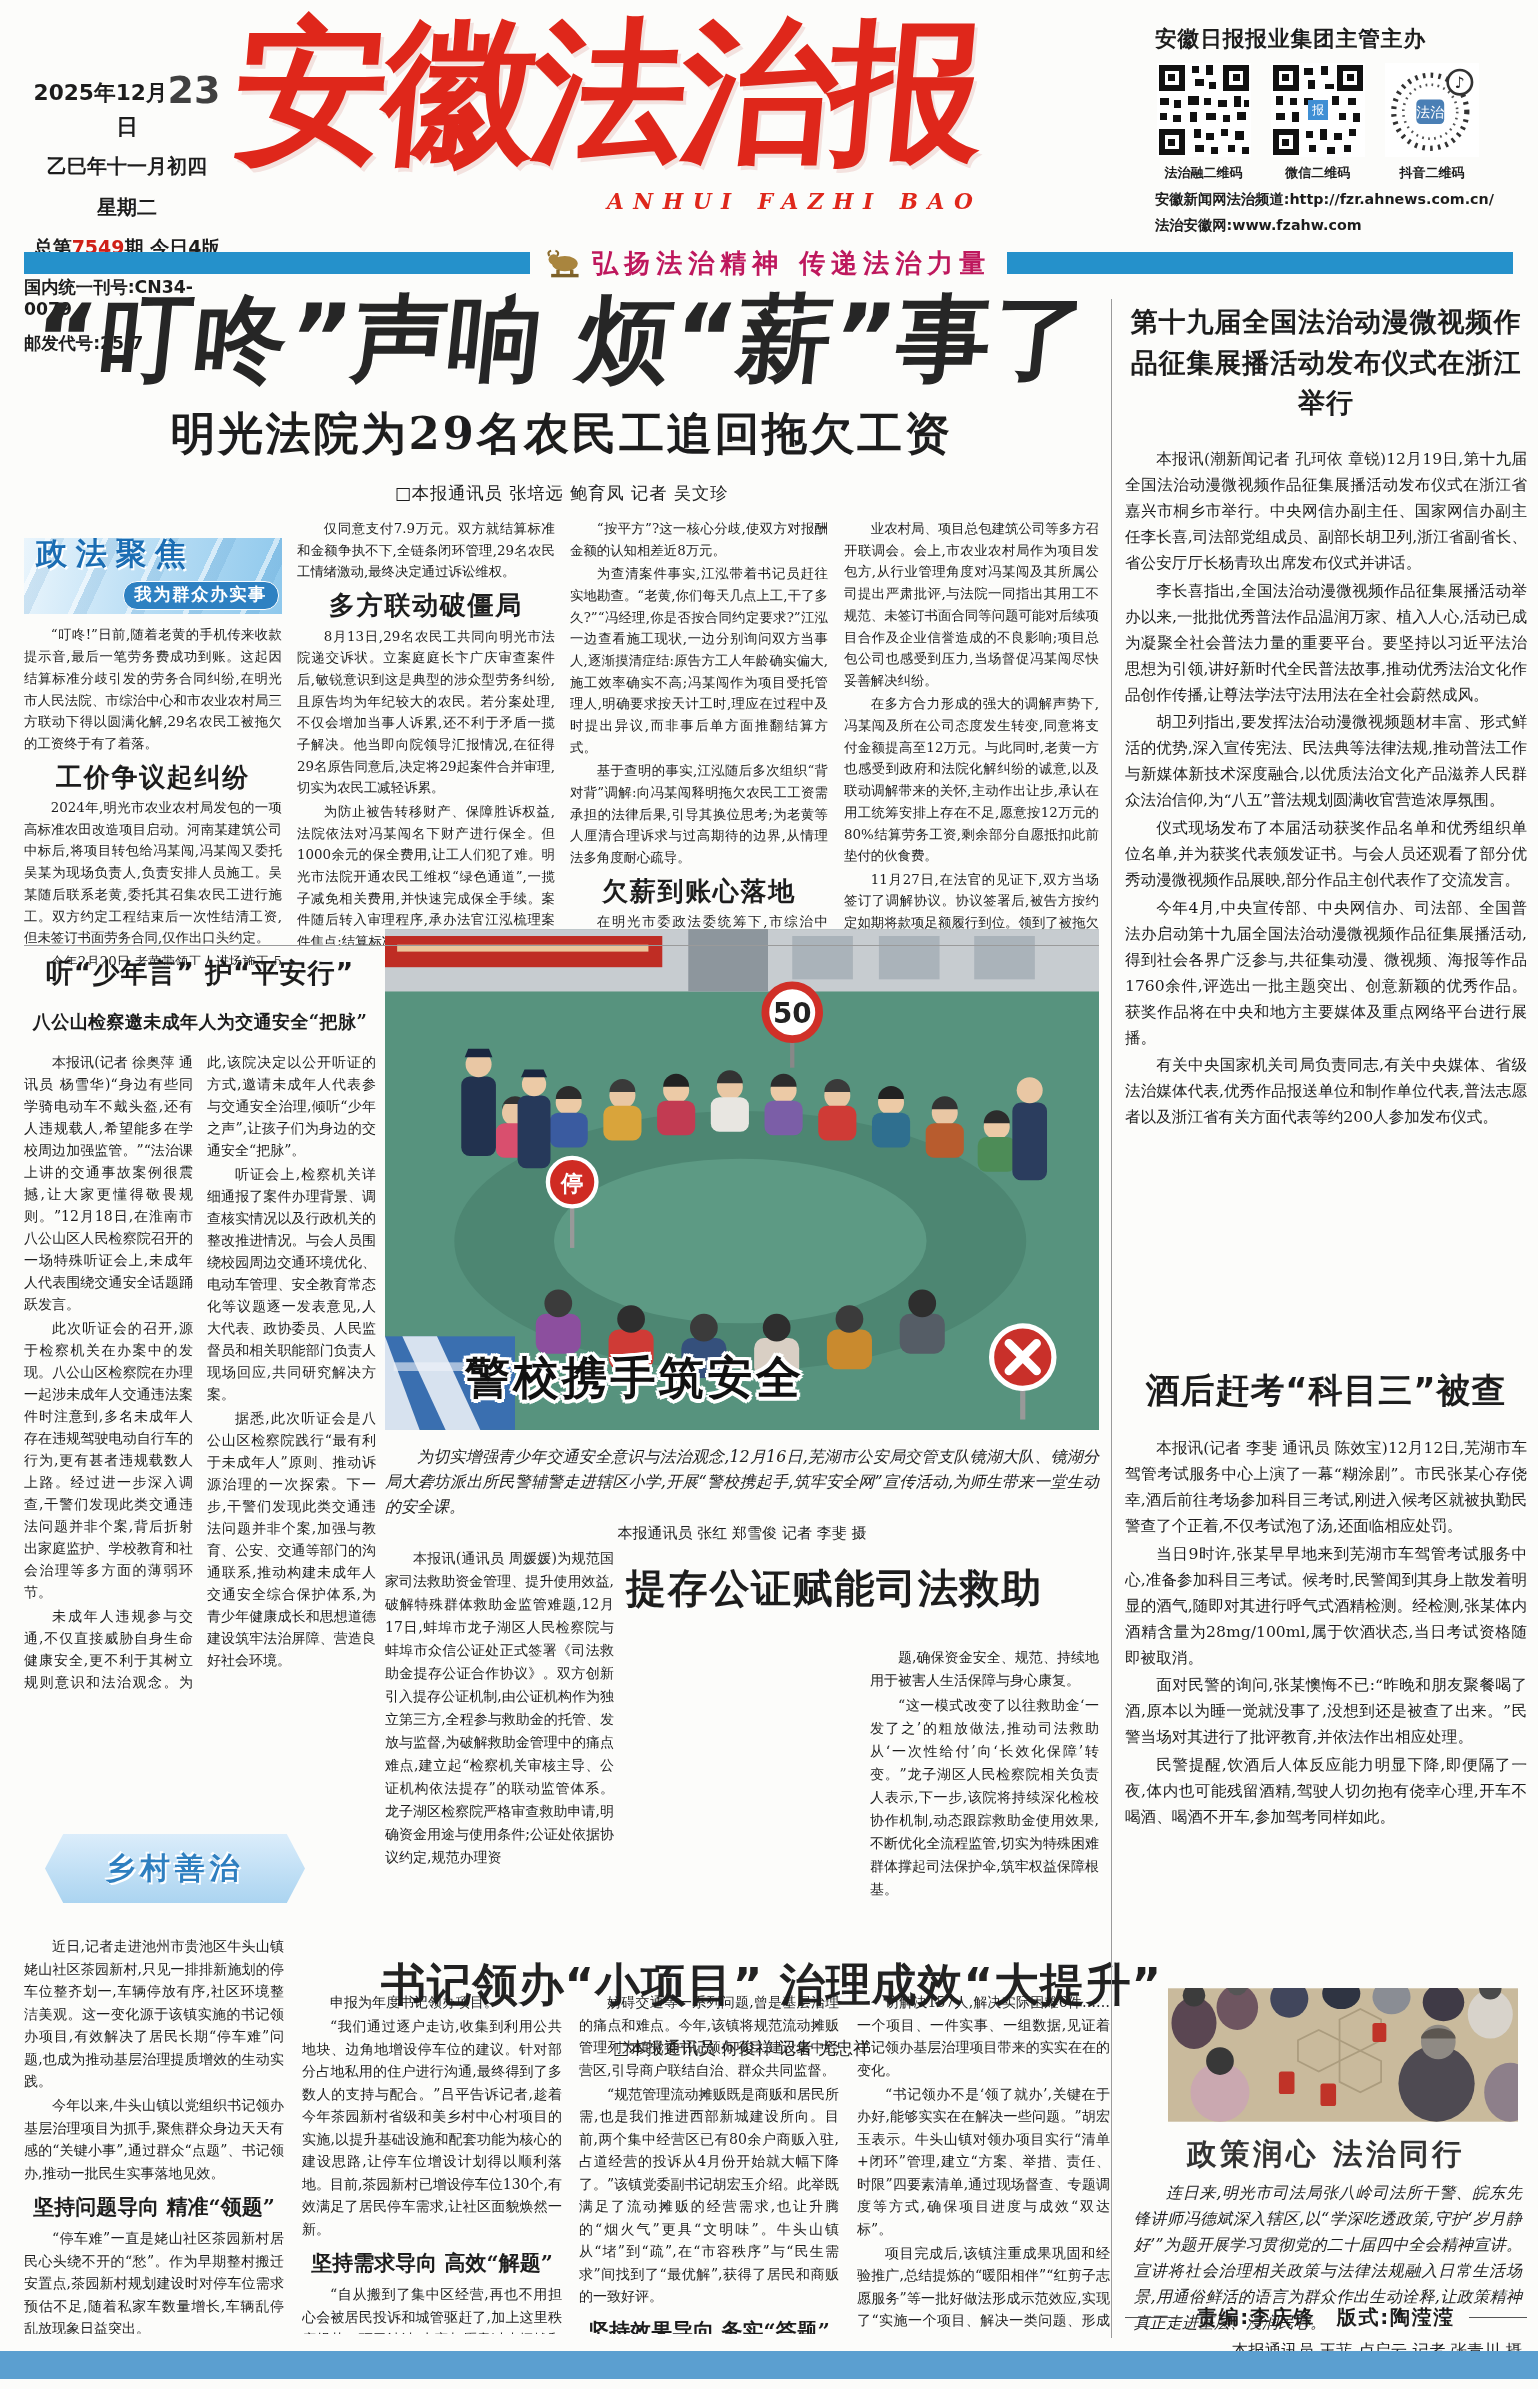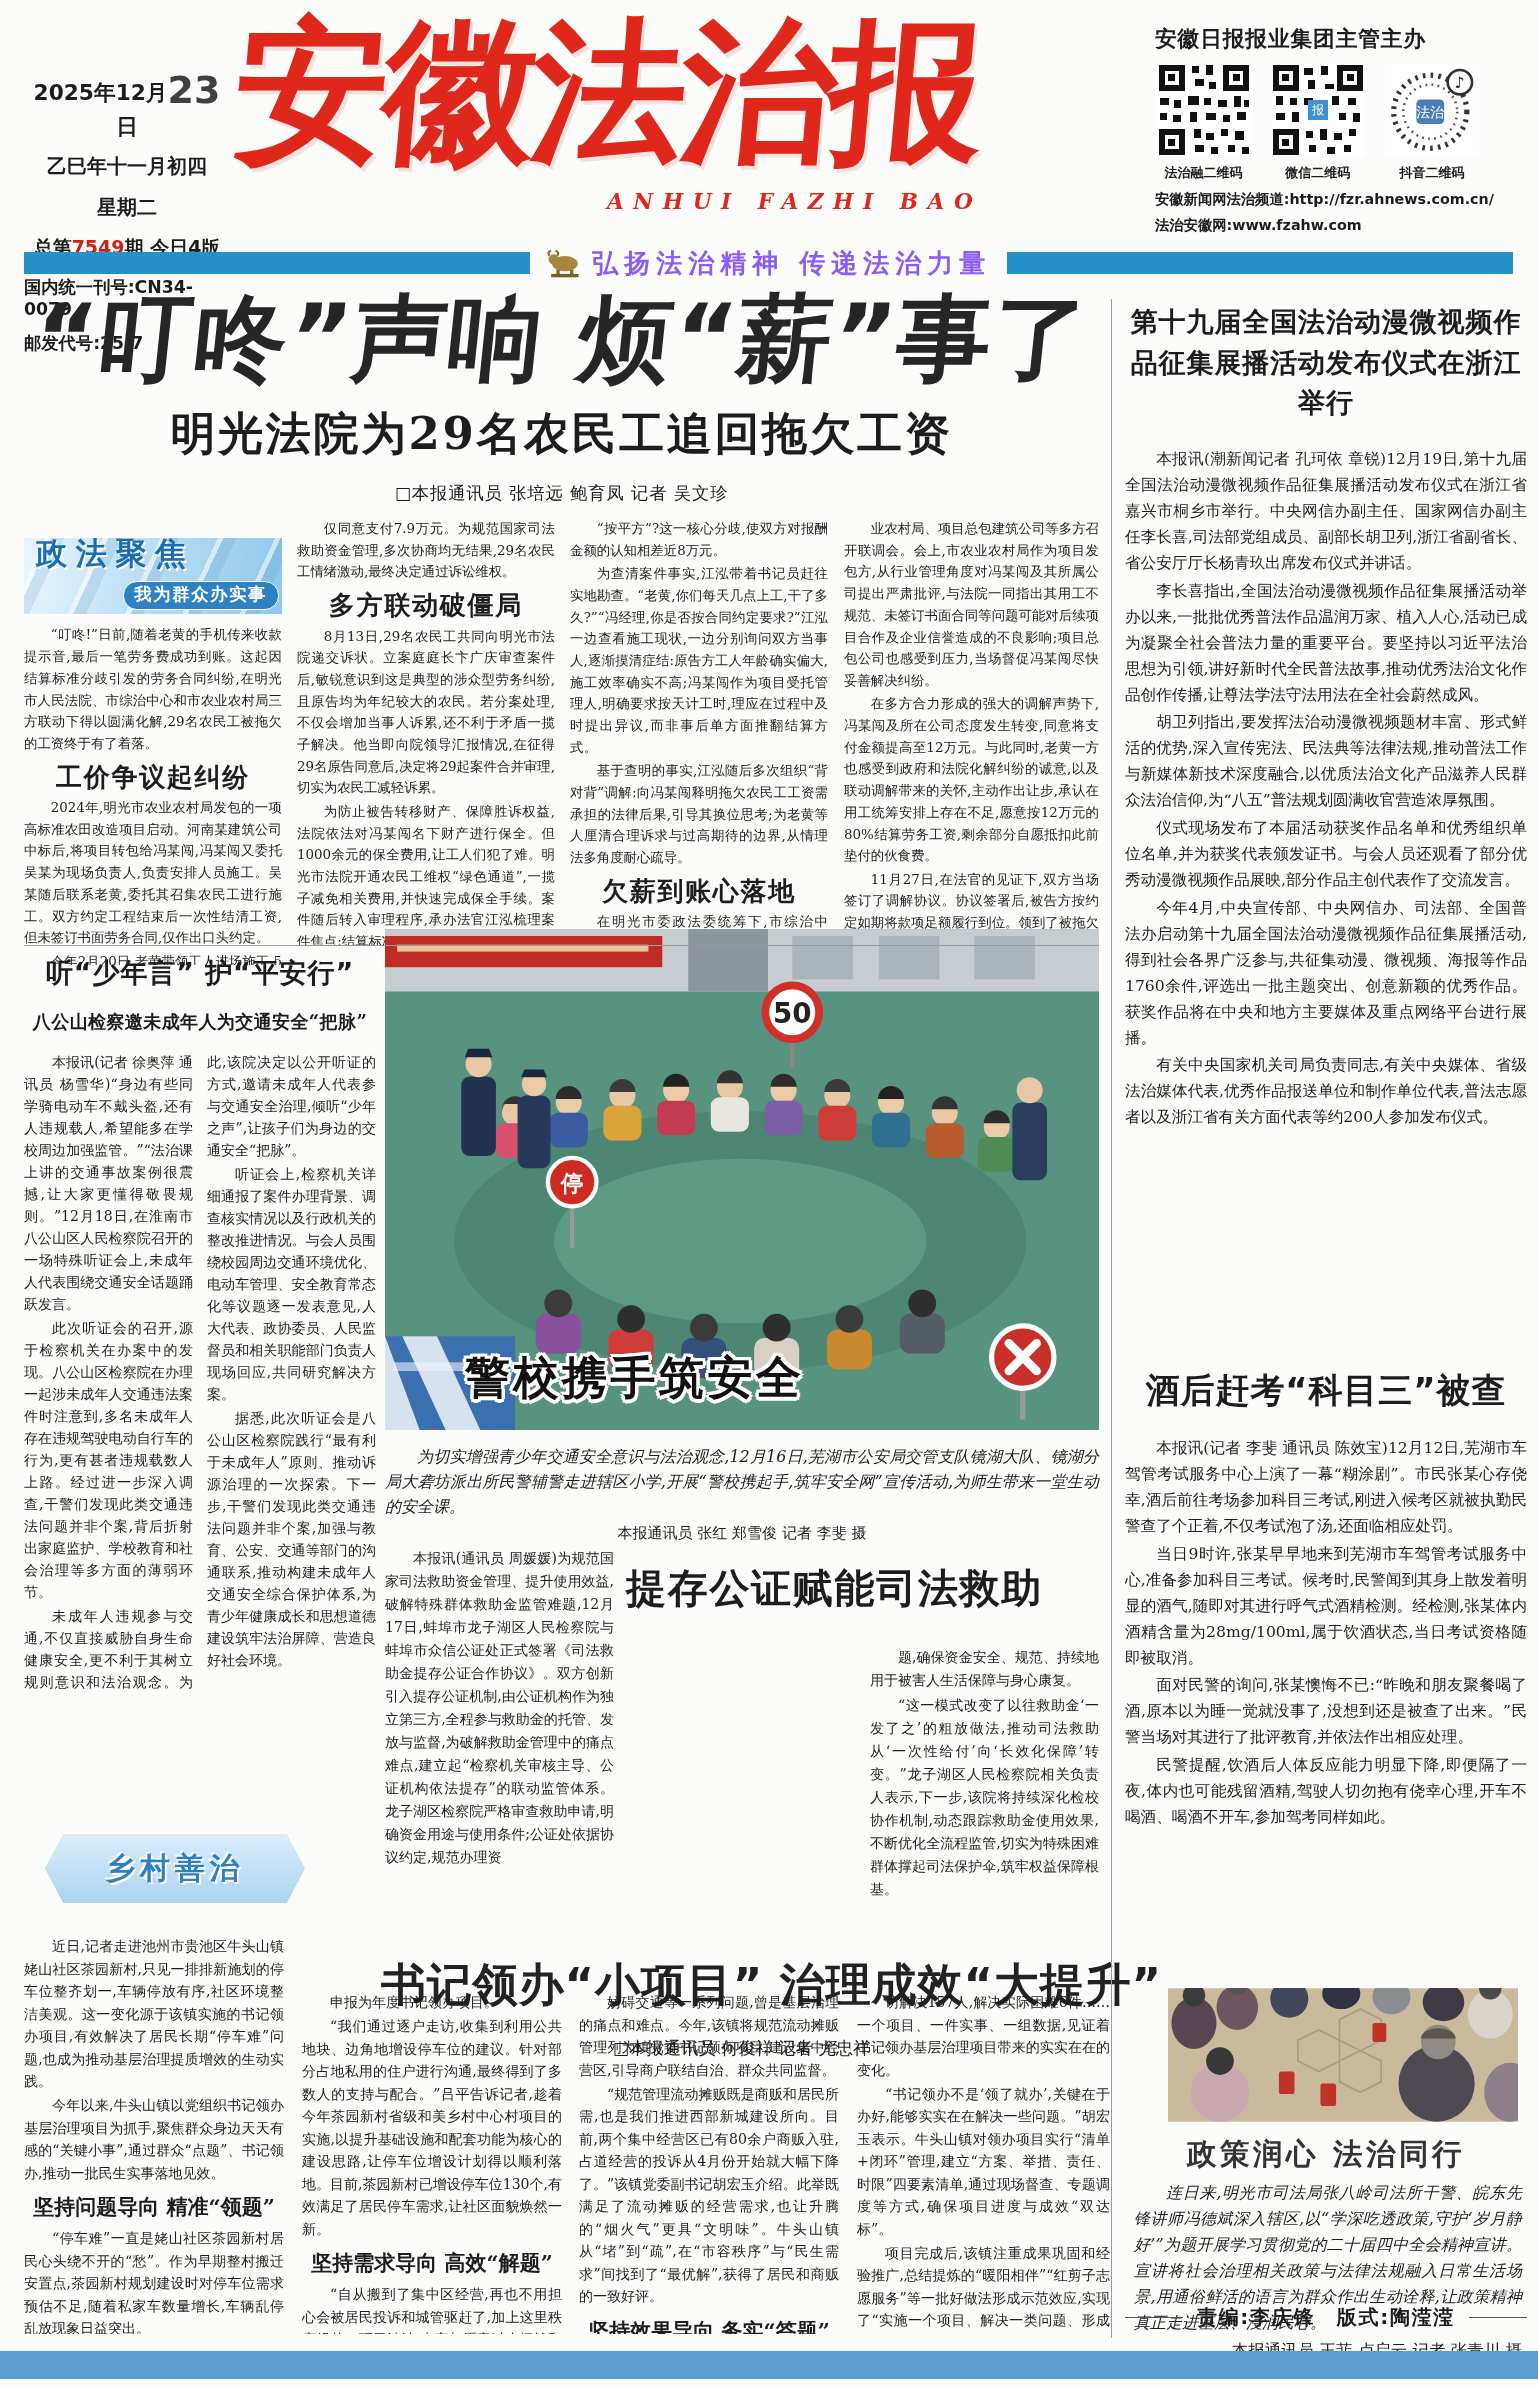--- a/index.html
+++ b/index.html
@@ -28,21 +28,21 @@
   .orgblock{left:1155px;top:24px;width:375px;font-family:"DejaVu Sans",sans-serif;}
   .orgblock .org{font-size:21.7px;font-weight:bold;letter-spacing:0.9px;}
   .qrs{display:flex;gap:17.3px;margin-top:10.4px;}
   .qr{width:97px;text-align:center;}
   .qr .lab{font-size:13px;font-weight:bold;margin-top:3.5px;}
   .orgblock .site{font-size:14.3px;font-weight:bold;margin-top:7.8px;}
   
   .sloganbar{left:24px;top:249px;width:1489px;height:28px;display:flex;align-items:center;}
   .bluebar{height:22.5px;background:#2591cb;flex:1;}
   .slogan-mid{display:flex;align-items:center;padding:0 15.6px;gap:10.4px;}
-  .slogan-txt{font-size:26px;font-weight:bold;letter-spacing:6px;color:#8b5cf6;
+  .slogan-txt{font-size:26px;font-weight:bold;letter-spacing:6px;color:#be185d;
               font-family:"DejaVu Sans",sans-serif;white-space:nowrap;}
   
   .lead-head{left:24px;top:288px;width:1075px;text-align:center;}
   .lead-h1{font-family:"DejaVu Sans",sans-serif;font-weight:900;font-size:94px;line-height:1.08;
            color:#262626;transform:skewX(-6deg);letter-spacing:1.7px;white-space:nowrap;}
   .lead-h2{font-size:45px;font-weight:bold;margin-top:14px;letter-spacing:2.6px;}
   .lead-by{font-size:17.3px;margin-top:17.3px;letter-spacing:0.9px;}
   .leadcol{top:518px;height:427px;width:258px;font-size:13.4px;line-height:21.7px;overflow:hidden;}
   .leadcol .colhead{font-size:26px;letter-spacing:1.7px;}
   .badge{width:100%;height:76px;position:relative;margin-bottom:10.4px;
@@ -265,21 +265,21 @@
       <div class="t2">我为群众办实事</div>
     </div>
     <div>
         <p class="bodyp">“叮咚!”日前,随着老黄的手机传来收款提示音,最后一笔劳务费成功到账。这起因结算标准分歧引发的劳务合同纠纷,在明光市人民法院、市综治中心和市农业农村局三方联动下得以圆满化解,29名农民工被拖欠的工资终于有了着落。</p>
         <h4 class="colhead">工价争议起纠纷</h4>
         <p class="bodyp">2024年,明光市农业农村局发包的一项高标准农田改造项目启动。河南某建筑公司中标后,将项目转包给冯某闯,冯某闯又委托吴某为现场负责人,负责安排人员施工。吴某随后联系老黄,委托其召集农民工进行施工。双方约定工程结束后一次性结清工资,但未签订书面劳务合同,仅作出口头约定。</p>
         <p class="bodyp">今年2月20日,老黄带领工人进场施工,5月7日工程顺利完工。施工期间,老黄详细记录工时,据此核算出包括劳务费及垫付伙食费在内的总费用超15万元。然而,项目负责人冯某闯却对“按天计工”的结算方式不予认可,坚称当初约定的是“按施工面积计价”,还指责工人因年龄偏大、施工效率不高导致工期拖延,</p>
       </div>
   </div>
   <div class="abs leadcol jc" style="left:297px;">
-      <p class="bodyp">仅同意支付7.9万元。为规范国家司法救助资金管理,多次协商均无结果,29名农民工情绪激动,最终决定通过诉讼维权。</p>
+      <p class="bodyp">仅同意支付7.9万元。双方就结算标准和金额争执不下,全链条闭环管理,29名农民工情绪激动,最终决定通过诉讼维权。</p>
       <h4 class="colhead">多方联动破僵局</h4>
       <p class="bodyp">8月13日,29名农民工共同向明光市法院递交诉状。立案庭庭长卞广庆审查案件后,敏锐意识到这是典型的涉众型劳务纠纷,且原告均为年纪较大的农民。若分案处理,不仅会增加当事人诉累,还不利于矛盾一揽子解决。他当即向院领导汇报情况,在征得29名原告同意后,决定将29起案件合并审理,切实为农民工减轻诉累。</p>
       <p class="bodyp">为防止被告转移财产、保障胜诉权益,法院依法对冯某闯名下财产进行保全。但1000余元的保全费用,让工人们犯了难。明光市法院开通农民工维权“绿色通道”,一揽子减免相关费用,并快速完成保全手续。案件随后转入审理程序,承办法官江泓梳理案件焦点:结算标准究竟是“按工天”还是</p>
     </div>
   <div class="abs leadcol jc" style="left:570px;">
       <p class="bodyp">“按平方”?这一核心分歧,使双方对报酬金额的认知相差近8万元。</p>
       <p class="bodyp">为查清案件事实,江泓带着书记员赶往实地勘查。“老黄,你们每天几点上工,干了多久?”“冯经理,你是否按合同约定要求?”江泓一边查看施工现状,一边分别询问双方当事人,逐渐摸清症结:原告方工人年龄确实偏大,施工效率确实不高;冯某闯作为项目受托管理人,明确要求按天计工时,理应在过程中及时提出异议,而非事后单方面推翻结算方式。</p>
       <p class="bodyp">基于查明的事实,江泓随后多次组织“背对背”调解:向冯某闯释明拖欠农民工工资需承担的法律后果,引导其换位思考;为老黄等人厘清合理诉求与过高期待的边界,从情理法多角度耐心疏导。</p>
       <h4 class="colhead">欠薪到账心落地</h4>
       <p class="bodyp">在明光市委政法委统筹下,市综治中心、市农</p>

